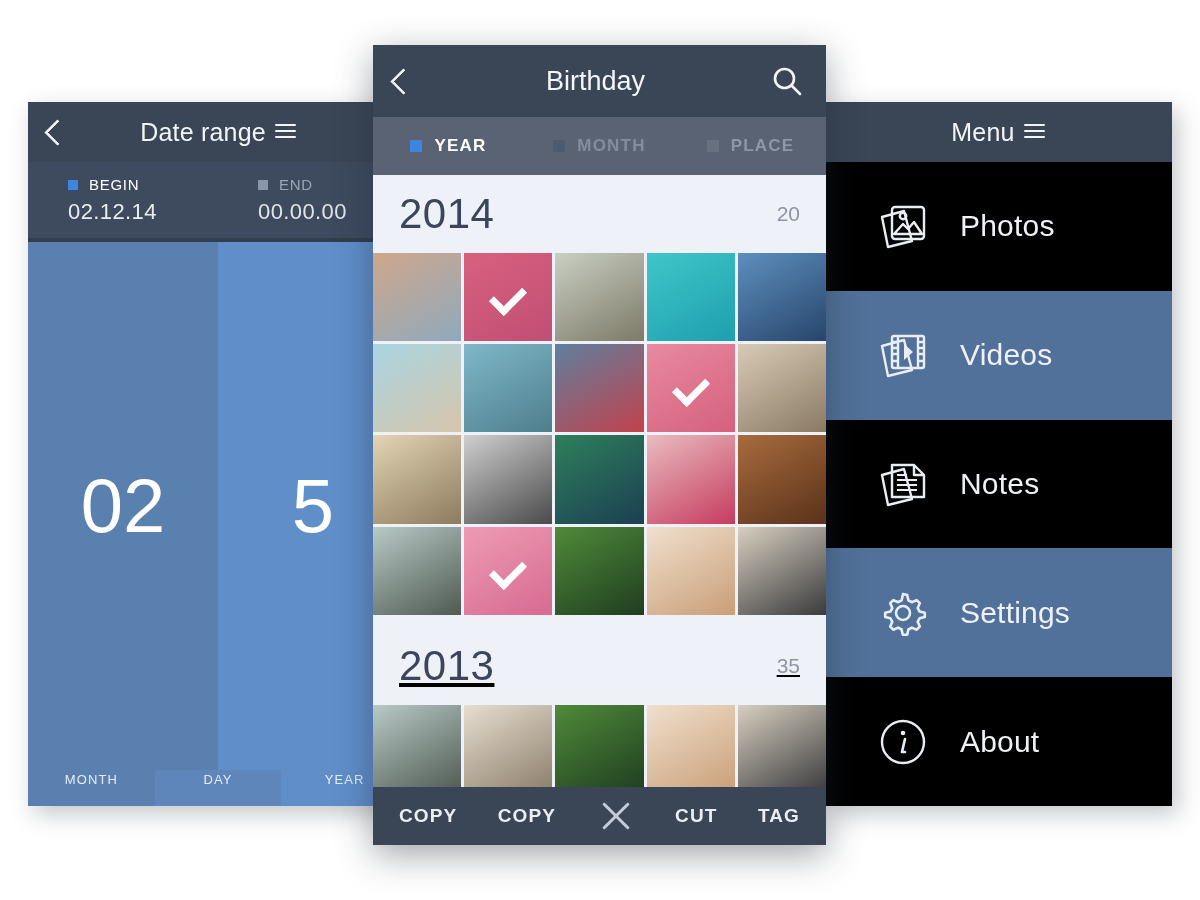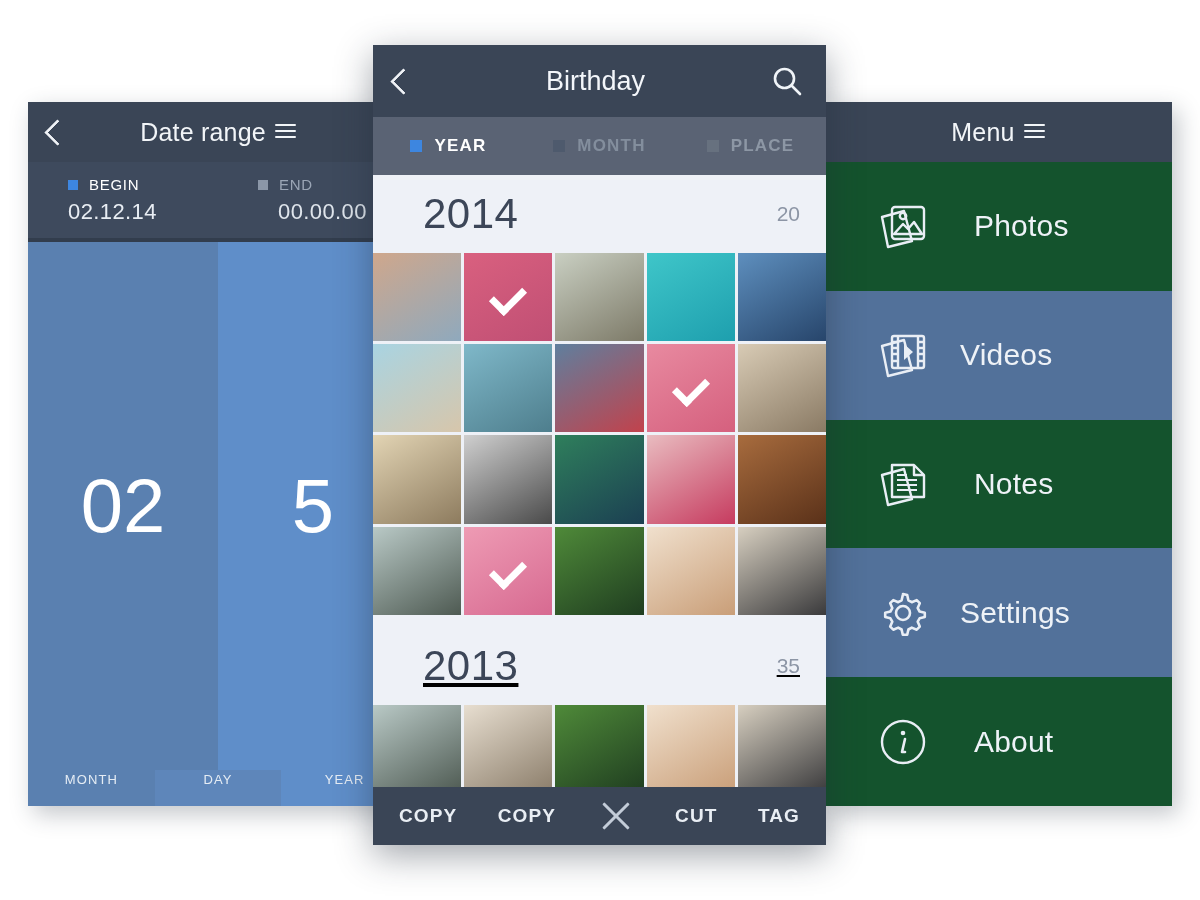--- a/index.html
+++ b/index.html
@@ -59,21 +59,21 @@
   }
   .range-col { flex:1; padding: 14px 0 0 40px; box-sizing:border-box; }
   .range-head { display:flex; align-items:center; gap:11px; }
   .range-dot { width:10px; height:10px; display:block; }
   .range-dot.on { background:#3d86e0; }
   .range-dot.off { background:#8b97a8; }
   .range-label { font-size:15px; font-weight:normal; letter-spacing:0.7px; }
   .range-label.on { color:#ffffff; }
   .range-label.off { color:#9aa5b5; }
   .range-value { margin-top:6px; font-size:22px; color:#e8edf3; font-weight:400; letter-spacing:0.4px;}
-  .range-value.off { color:#dfe5ec;margin-left:20px; }
+  .range-value.off { color:#dfe5ec; }
 
   .wheel { display:flex; height: 528px; }
   .wheel-col { flex:1; position:relative; }
   .wheel-col.c1 { background:#5a80b0; }
   .wheel-col.c2 { background:#5e86ba; }
   .wheel-col.c3 { background:#5f8ec9; }
   .wheel-inner { position:absolute; left:0; right:0; top:0; bottom:0;
     display:flex; flex-direction:column; align-items:center; justify-content:center; }
   .wheel-ghost { font-size:52px; color:rgba(255,255,255,0.34); line-height:1.0; font-weight:300;}
   .wheel-main  { font-size:76px; color:#ffffff; line-height:1.32; font-weight:300;}
@@ -91,21 +91,21 @@
     left: 824px; top: 102px; width: 348px; height: 704px;
     box-shadow: 6px 8px 22px rgba(40,50,65,0.28);
     background:#4f6party;
   }
   #panel-right { background:#4f6a8d; }
   .menu-list { height: 644px; }
   .menu-item {
     height: 128.8px; display:flex; align-items:center; padding-left: 48px;
     box-sizing:border-box; cursor:pointer;
   }
-  .menu-item.odd  { background:#14532d;gap:14px; }
+  .menu-item.odd  { background:#000000; }
   .menu-item.even { background:#52719a; }
   .menu-icon { width:62px; height:62px; flex:0 0 62px; margin-right: 26px; }
   .menu-icon svg { display:block; width:62px; height:62px; }
   .menu-label { color:#eef2f7; font-size:30px; font-weight:400; letter-spacing:0.2px; }
 
   
   #panel-center {
     left: 373px; top: 45px; width: 453px; height: 800px;
     box-shadow: 0px 10px 34px rgba(30,40,55,0.42);
     background:#eef1f7;
@@ -129,21 +129,21 @@
   .c-tab .tlabel { font-size:17px; font-weight:bold; letter-spacing:1.2px; }
   .c-tab.active .tlabel { color:#ffffff; }
   .c-tab.dim1 .tlabel { color:#838e9d; }
   .c-tab.dim2 .tlabel { color:#8d97a5; }
 
   .c-body { height: 612px; background:#eef1f7; overflow:hidden; position:relative;}
   .year-head {
     height: 78px; display:flex; align-items:center; justify-content:space-between;
     padding: 0 26px 0 26px; box-sizing:border-box; background:#eef1f7;
   }
-  .year-name { font-size:42px; color:#3c4658; font-weight:300; letter-spacing:0.5px;margin-left:24px;}
+  .year-name { font-size:42px; color:#3c4658; font-weight:300; letter-spacing:0.5px;}
   .year-count { font-size:21px; color:#8c95a5; font-weight:400; }
 
   .grid { display:grid; grid-template-columns: repeat(5, 1fr); gap:3px; padding: 0 0 0 0; }
   .cell { position:relative; width:100%; padding-top:100%; overflow:hidden; cursor:pointer; }
   .cell .ph { position:absolute; inset:0; }
   .chk { position:absolute; left:50%; top:50%; transform:translate(-50%,-50%) rotate(-45deg);
          width:26px; height:14px; border-left:7px solid #fff; border-bottom:7px solid #fff; }
 
   .c-toolbar {
     height: 58px; background:#3a4556; display:flex; align-items:center;

